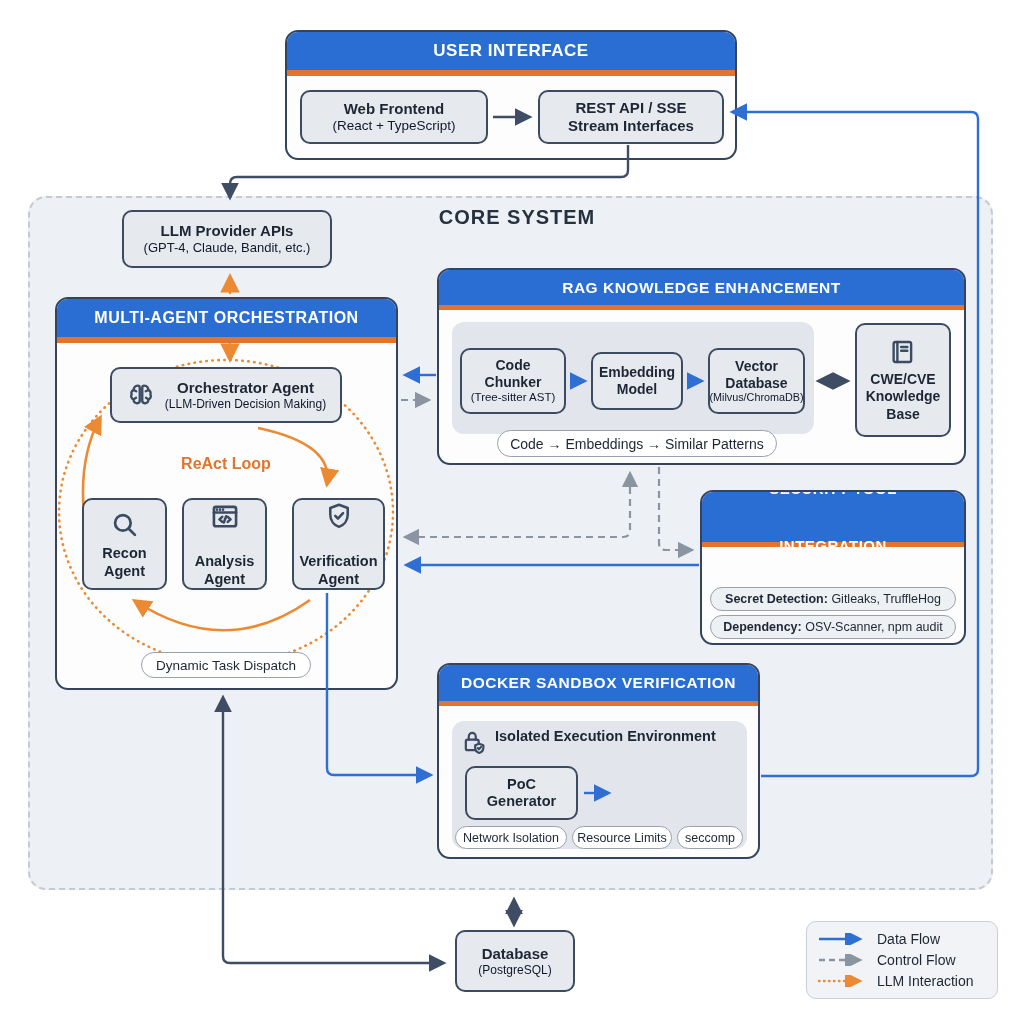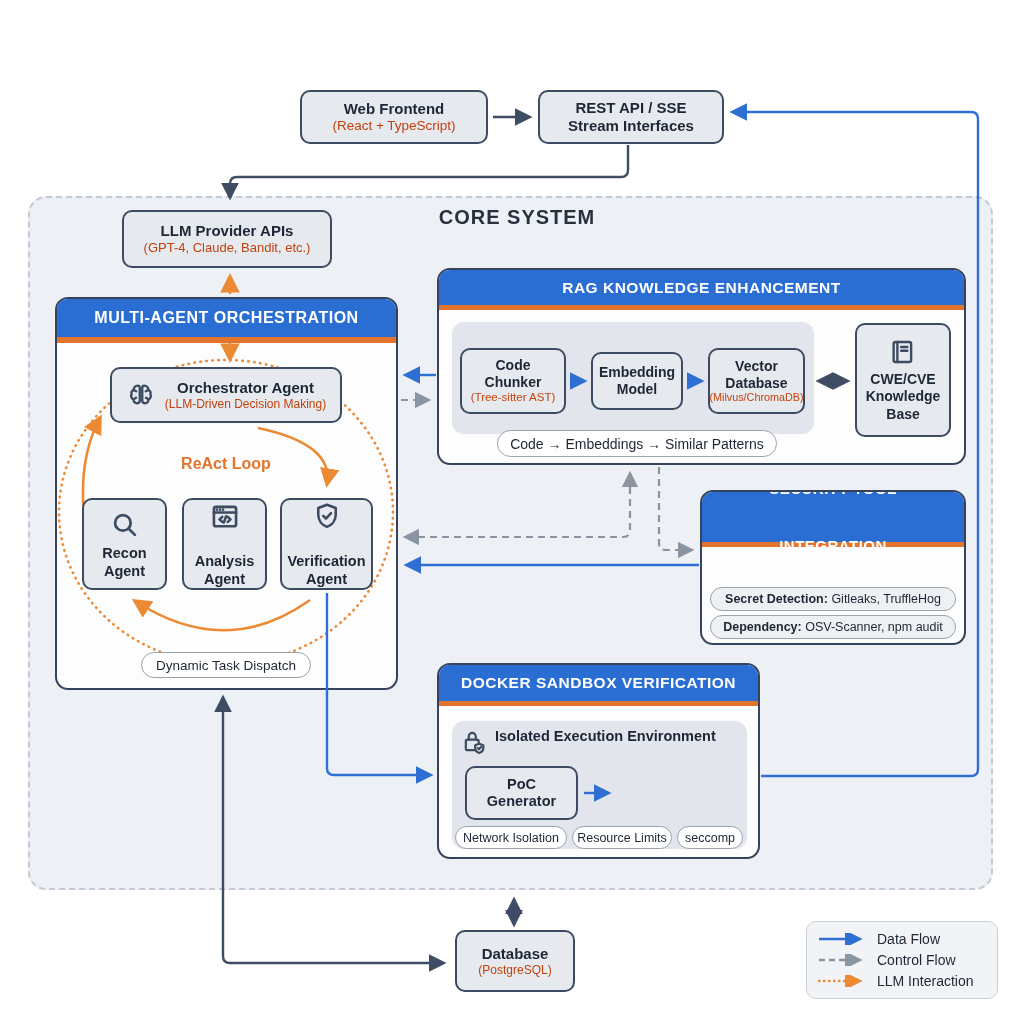--- a/index.html
+++ b/index.html
@@ -15,21 +15,21 @@
   .panel{position:absolute;background:#fdfdfe;border:2.5px solid #35445c;border-radius:13px;
          box-sizing:border-box;overflow:hidden;}
   .panel-header{background:#2b6ed3;color:#ffffff;font-weight:bold;text-align:center;
                 letter-spacing:.5px;display:flex;flex-direction:column;justify-content:center;}
   .panel-stripe{background:#e2742d;height:6px;}
   
   .inner{position:absolute;background:#e6eaef;border:2.2px solid #3c4b61;border-radius:10px;
          box-sizing:border-box;display:flex;flex-direction:column;align-items:center;
          justify-content:center;text-align:center;z-index:3;line-height:1.2;}
   .inner .t1{font-weight:bold;font-size:14.5px;color:#1d2634;}
-  .inner .t2{font-size:12px;color:#c2410c;}
+  .inner .t2{font-size:12px;color:#0f172a;}
   .pill{position:absolute;background:#ffffff;border:1.6px solid #98a1ac;border-radius:14px;
         box-sizing:border-box;display:flex;align-items:center;justify-content:center;
         font-size:13.5px;color:#1d2634;z-index:3;white-space:nowrap;}
   .gray-sub{position:absolute;background:#e2e6ec;border-radius:12px;z-index:1;}
   .seclabel{font-weight:bold;}
   svg{display:block;}
   .ln-navy{stroke:#3e4d63;stroke-width:2.4;fill:none;}
   .ln-blue{stroke:#2f6fd3;stroke-width:2.4;fill:none;}
   .ln-gray{stroke:#8b95a1;stroke-width:2.2;fill:none;stroke-dasharray:7 5;}
   .ln-orange{stroke:#ec8a33;stroke-width:2.6;fill:none;stroke-dasharray:0.5 5.5;stroke-linecap:round;}
@@ -46,20 +46,24 @@
   .lg-dot{stroke-dasharray:0.5 4.5;stroke-linecap:round;}
 </style>
 </head>
 <body>
 
 <div id="stage">
 
   <div class="core-bg"></div>
   <div class="core-label">CORE SYSTEM</div>
 
+  <div class="panel" style="left:285px;top:30px;width:452px;height:130px;">
+    <div class="panel-header" style="height:38px;font-size:17px;">USER INTERFACE</div>
+    <div class="panel-stripe"></div>
+  </div>
   <div class="inner" style="left:300px;top:90px;width:188px;height:54px;">
     <div class="t1" style="font-size:15px;">Web Frontend</div>
     <div class="t2" style="font-size:13.5px;">(React + TypeScript)</div>
   </div>
   <div class="inner" style="left:538px;top:90px;width:186px;height:54px;">
     <div class="t1" style="font-size:15px;">REST API / SSE</div>
     <div class="t1" style="font-size:15px;">Stream Interfaces</div>
   </div>
 
   <div class="inner" style="left:122px;top:210px;width:210px;height:58px;">
@@ -99,21 +103,21 @@
       <rect class="icon" x="4" y="5" width="16" height="14" rx="1.5"></rect>
       <path class="icon" d="M4 9 H20"></path>
       <path class="icon" d="M6.2 7 h0.01 M8.4 7 h0.01 M10.6 7 h0.01"></path>
       <path class="icon" d="M10 12.2 L8 14 L10 15.8 M14 12.2 L16 14 L14 15.8 M12.8 11.8 L11.2 16.2"></path>
     </svg>
     <div>
         <div class="t1">Analysis</div>
     <div class="t1">Agent</div>
       </div>
   </div>
-  <div class="inner" style="left:280px;top:498px;width:93px;height:92px;gap:21px;">
+  <div class="inner" style="left:292px;top:498px;width:93px;height:92px;gap:21px;">
     <svg width="34" height="34" viewBox="0 0 24 24">
       <path class="icon" d="M12 3.5 L18.5 6 V11 C18.5 15.5 15.5 18.8 12 20 C8.5 18.8 5.5 15.5 5.5 11 V6 Z"></path>
       <path class="icon" d="M9.2 11.8 L11.2 13.8 L15 9.8"></path>
     </svg>
     <div>
         <div class="t1">Verification</div>
     <div class="t1">Agent</div>
       </div>
   </div>
   <div class="pill" style="left:141px;top:652px;width:170px;height:26px;">Dynamic Task Dispatch</div>

